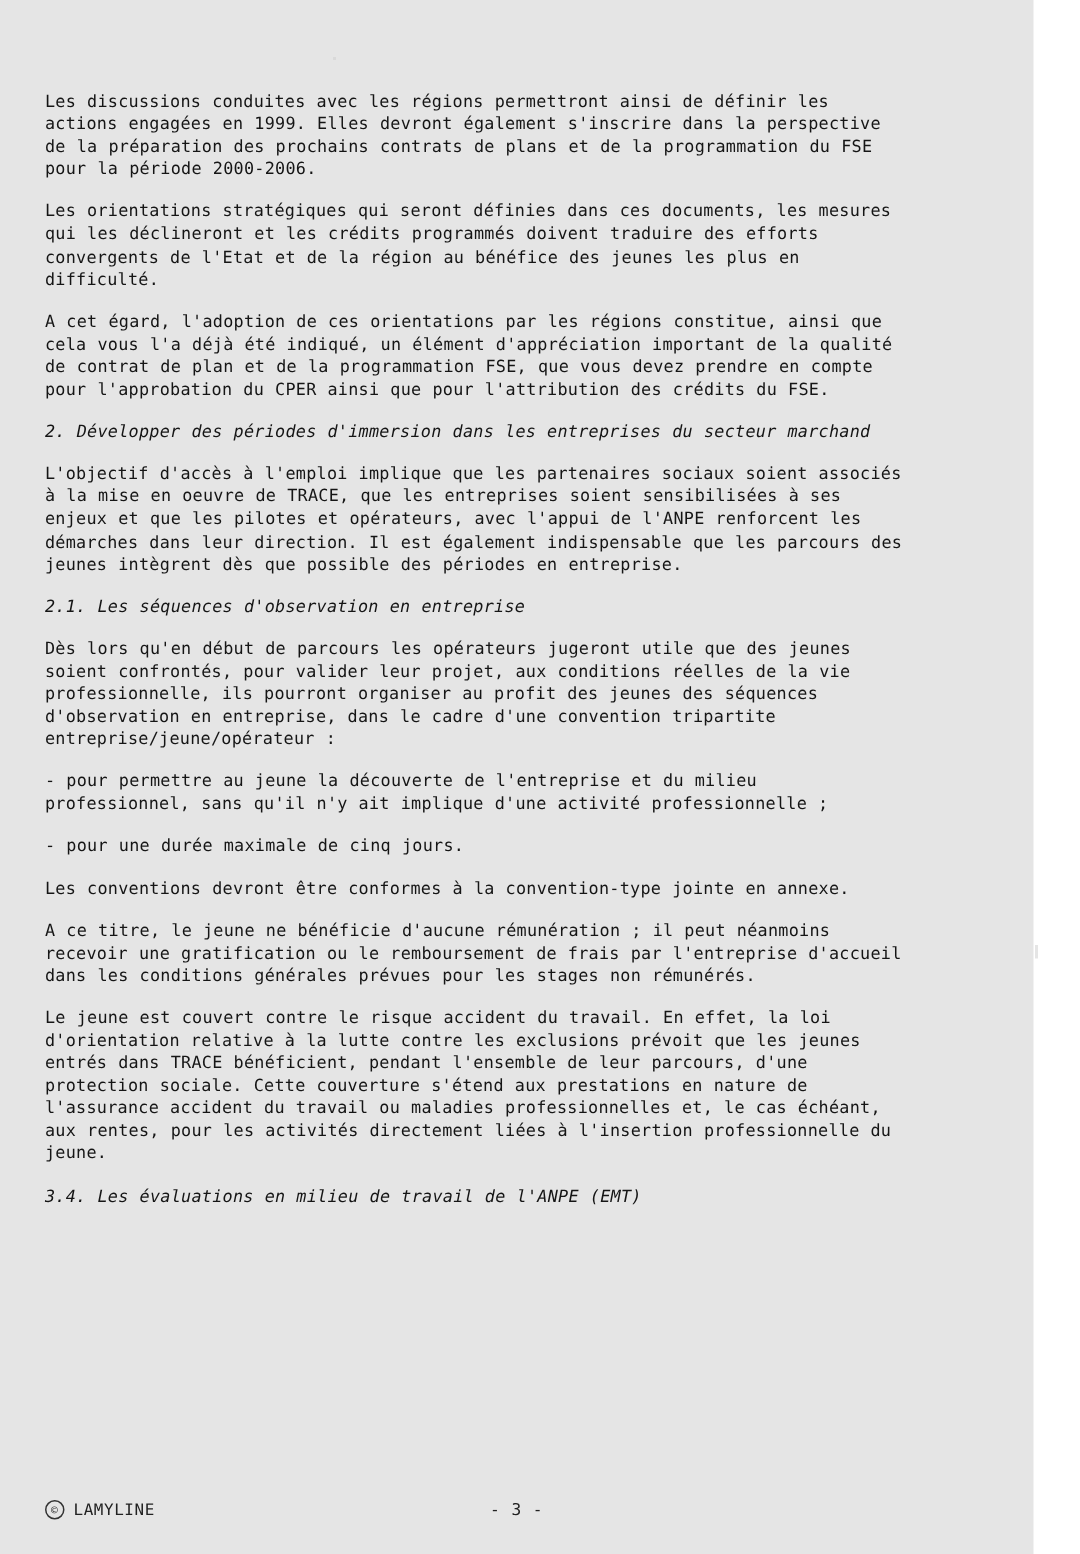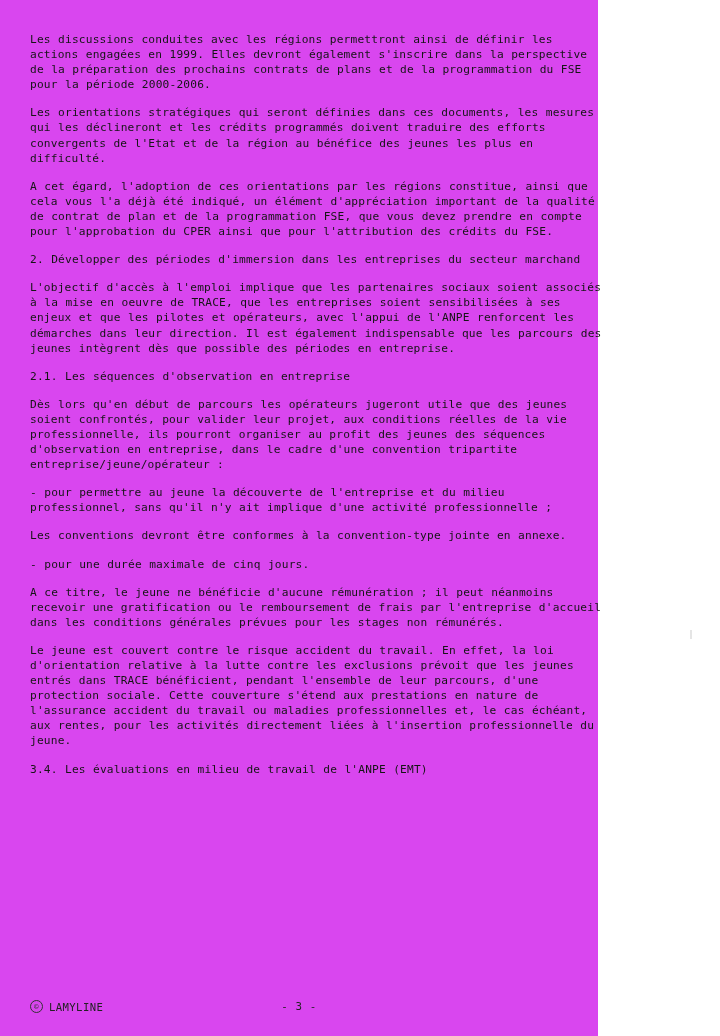--- a/index.html
+++ b/index.html
@@ -10,43 +10,44 @@
   body {
     width: 720px;
     height: 1036px;
     position: relative;
     font-family: "DejaVu Sans Mono", "Liberation Mono", monospace;
     color: #1a1a1a;
     overflow: hidden;
   }
   .page {
     position: relative;
-    width: 598px;
+    width: 689px;
     height: 1036px;
     box-sizing: border-box;
-    padding: 28px 30px 0 30px;
-    background: #d946ef;
+    padding: 56px 30px 0 30px;
+    background: #e5e5e5;
   }
   .doc-body {
     width: 660px;
     margin: 0 auto;
     padding-top: 4px;
   }
   .para {
     font-size: 11.2px;
     line-height: 15.1px;
     letter-spacing: 0.18px;
     text-align: justify;
     margin: 0 0 13px 0;
     white-space: pre-wrap;
     word-spacing: 0.4px;
     color: #151515;
   }
   .para.heading {
     margin-bottom: 13px;
+    font-style: italic;
   }
   .footer {
     position: absolute;
     left: 30px;
     right: 30px;
     bottom: 18px;
     height: 18px;
     font-size: 10.6px;
     letter-spacing: 0.4px;
     color: #222;
@@ -111,22 +112,22 @@
 démarches dans leur direction. Il est également indispensable que les parcours des
 jeunes intègrent dès que possible des périodes en entreprise.</p>
     <p class="para heading">2.1. Les séquences d'observation en entreprise</p>
     <p class="para">Dès lors qu'en début de parcours les opérateurs jugeront utile que des jeunes
 soient confrontés, pour valider leur projet, aux conditions réelles de la vie
 professionnelle, ils pourront organiser au profit des jeunes des séquences
 d'observation en entreprise, dans le cadre d'une convention tripartite
 entreprise/jeune/opérateur :</p>
     <p class="para">- pour permettre au jeune la découverte de l'entreprise et du milieu
 professionnel, sans qu'il n'y ait implique d'une activité professionnelle ;</p>
+    <p class="para">- pour une durée maximale de cinq jours.</p>
     <p class="para">Les conventions devront être conformes à la convention-type jointe en annexe.</p>
-    <p class="para">- pour une durée maximale de cinq jours.</p>
     <p class="para">A ce titre, le jeune ne bénéficie d'aucune rémunération ; il peut néanmoins
 recevoir une gratification ou le remboursement de frais par l'entreprise d'accueil
 dans les conditions générales prévues pour les stages non rémunérés.</p>
     <p class="para">Le jeune est couvert contre le risque accident du travail. En effet, la loi
 d'orientation relative à la lutte contre les exclusions prévoit que les jeunes
 entrés dans TRACE bénéficient, pendant l'ensemble de leur parcours, d'une
 protection sociale. Cette couverture s'étend aux prestations en nature de
 l'assurance accident du travail ou maladies professionnelles et, le cas échéant,
 aux rentes, pour les activités directement liées à l'insertion professionnelle du
 jeune.</p>

